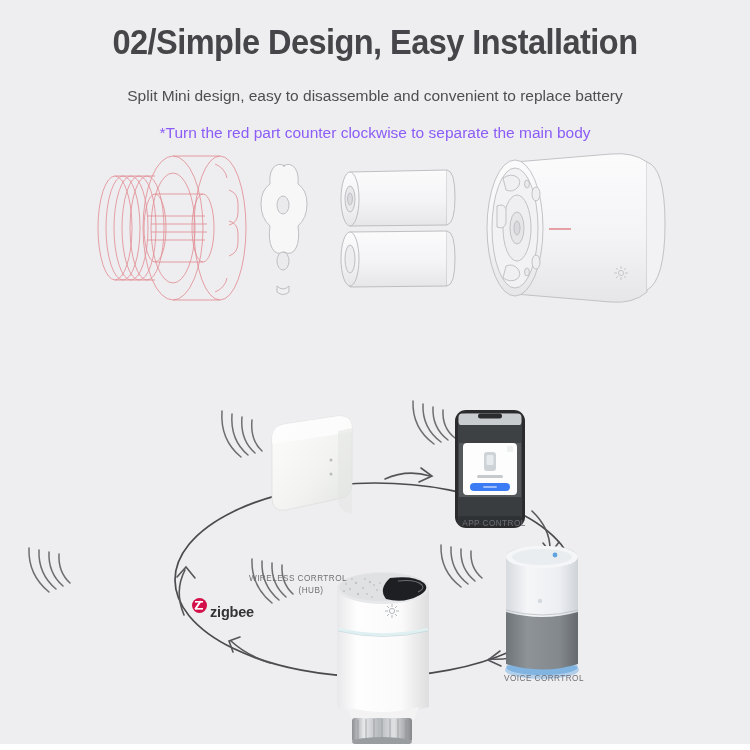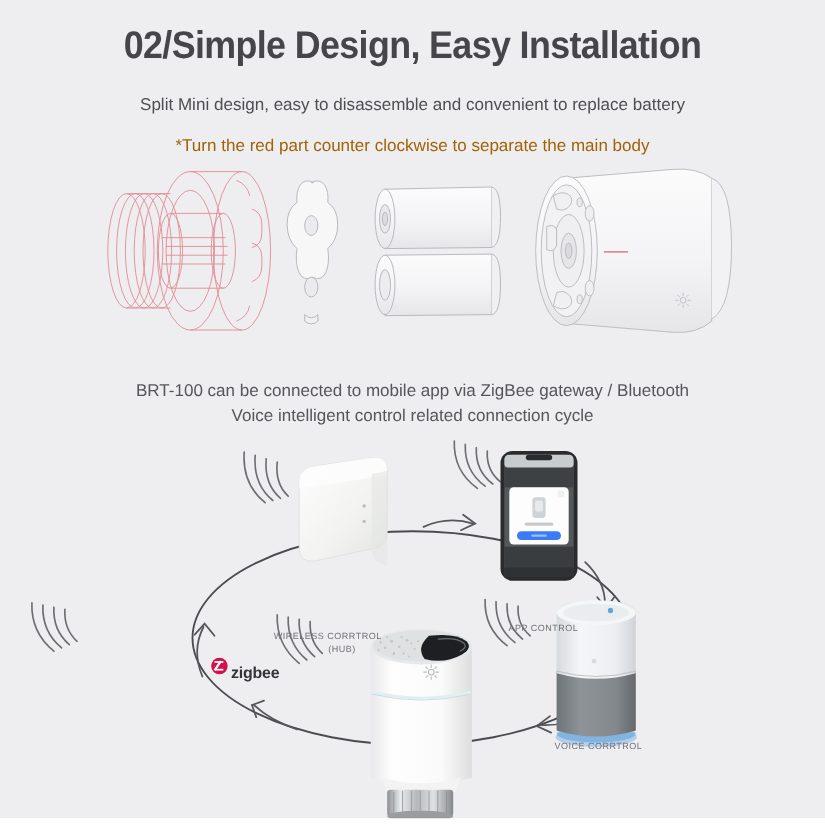--- a/index.html
+++ b/index.html
@@ -38,21 +38,21 @@
     margin: 12px;
     padding-top: 13px;
     font-size: 15.5px;
     color: #4e4e52;
     font-family: "Liberation Sans", sans-serif;
   }
   .subtitle-note {
     margin: 12px;
     padding-top: 7px;
     font-size: 15.5px;
-    color: #a16207;
+    color: #8b5cf6;
     font-family: "Liberation Sans", sans-serif;
   }
 
   
   .exploded {
     position: absolute;
     left: 55px;
     top: 128px;
     width: 650px;
     height: 200px;
@@ -90,21 +90,21 @@
 
   .caption {
     position: absolute;
     font-size: 8.2px;
     letter-spacing: 0.45px;
     color: #6f6f75;
     text-align: center;
     white-space: nowrap;
     font-family: "Liberation Sans", sans-serif;
   }
-  #cap-app { left: 444px; top: 519px; width: 100px; margin-top: 48px; }
+  #cap-app { left: 444px; top: 519px; width: 100px; }
   #cap-voice { left: 489px; top: 674px; width: 110px; }
   #cap-gateway-1 { left: 243px; top: 574px; width: 110px; }
   #cap-gateway-2 { left: 256px; top: 586px; width: 110px; }
 
   
   .zigbee {
     position: absolute;
     left: 192px;
     top: 590px;
     display: flex;
@@ -256,24 +256,20 @@
       </g>
 
       <g stroke="#bcbcc1" stroke-width="0.8" fill="none">
         <circle cx="566" cy="145" r="2.6"></circle>
         <path d="M566 138 L566 141 M566 149 L566 152 M559 145 L562 145 M570 145 L573 145
                  M561 140 L563 142 M569 148 L571 150 M571 140 L569 142 M563 148 L561 150"></path>
       </g>
     </svg>
   </div>
 
-  <div class="mid-text">
-    <p class="mid-line">BRT-100 can be connected to mobile app via ZigBee gateway / Bluetooth</p>
-    <p class="mid-line">Voice intelligent control related connection cycle</p>
-  </div>
 
   <div class="cycle">
     <svg class="cycle-svg" width="750" height="352" viewBox="0 0 750 352">
       <defs>
         <linearGradient id="hubGrad" x1="0" y1="0" x2="1" y2="1">
           <stop offset="0%" stop-color="#fdfdfd"></stop>
           <stop offset="60%" stop-color="#f2f3f1"></stop>
           <stop offset="100%" stop-color="#e2e4e0"></stop>
         </linearGradient>
         <linearGradient id="valveGrad" x1="0" y1="0" x2="1" y2="0">

